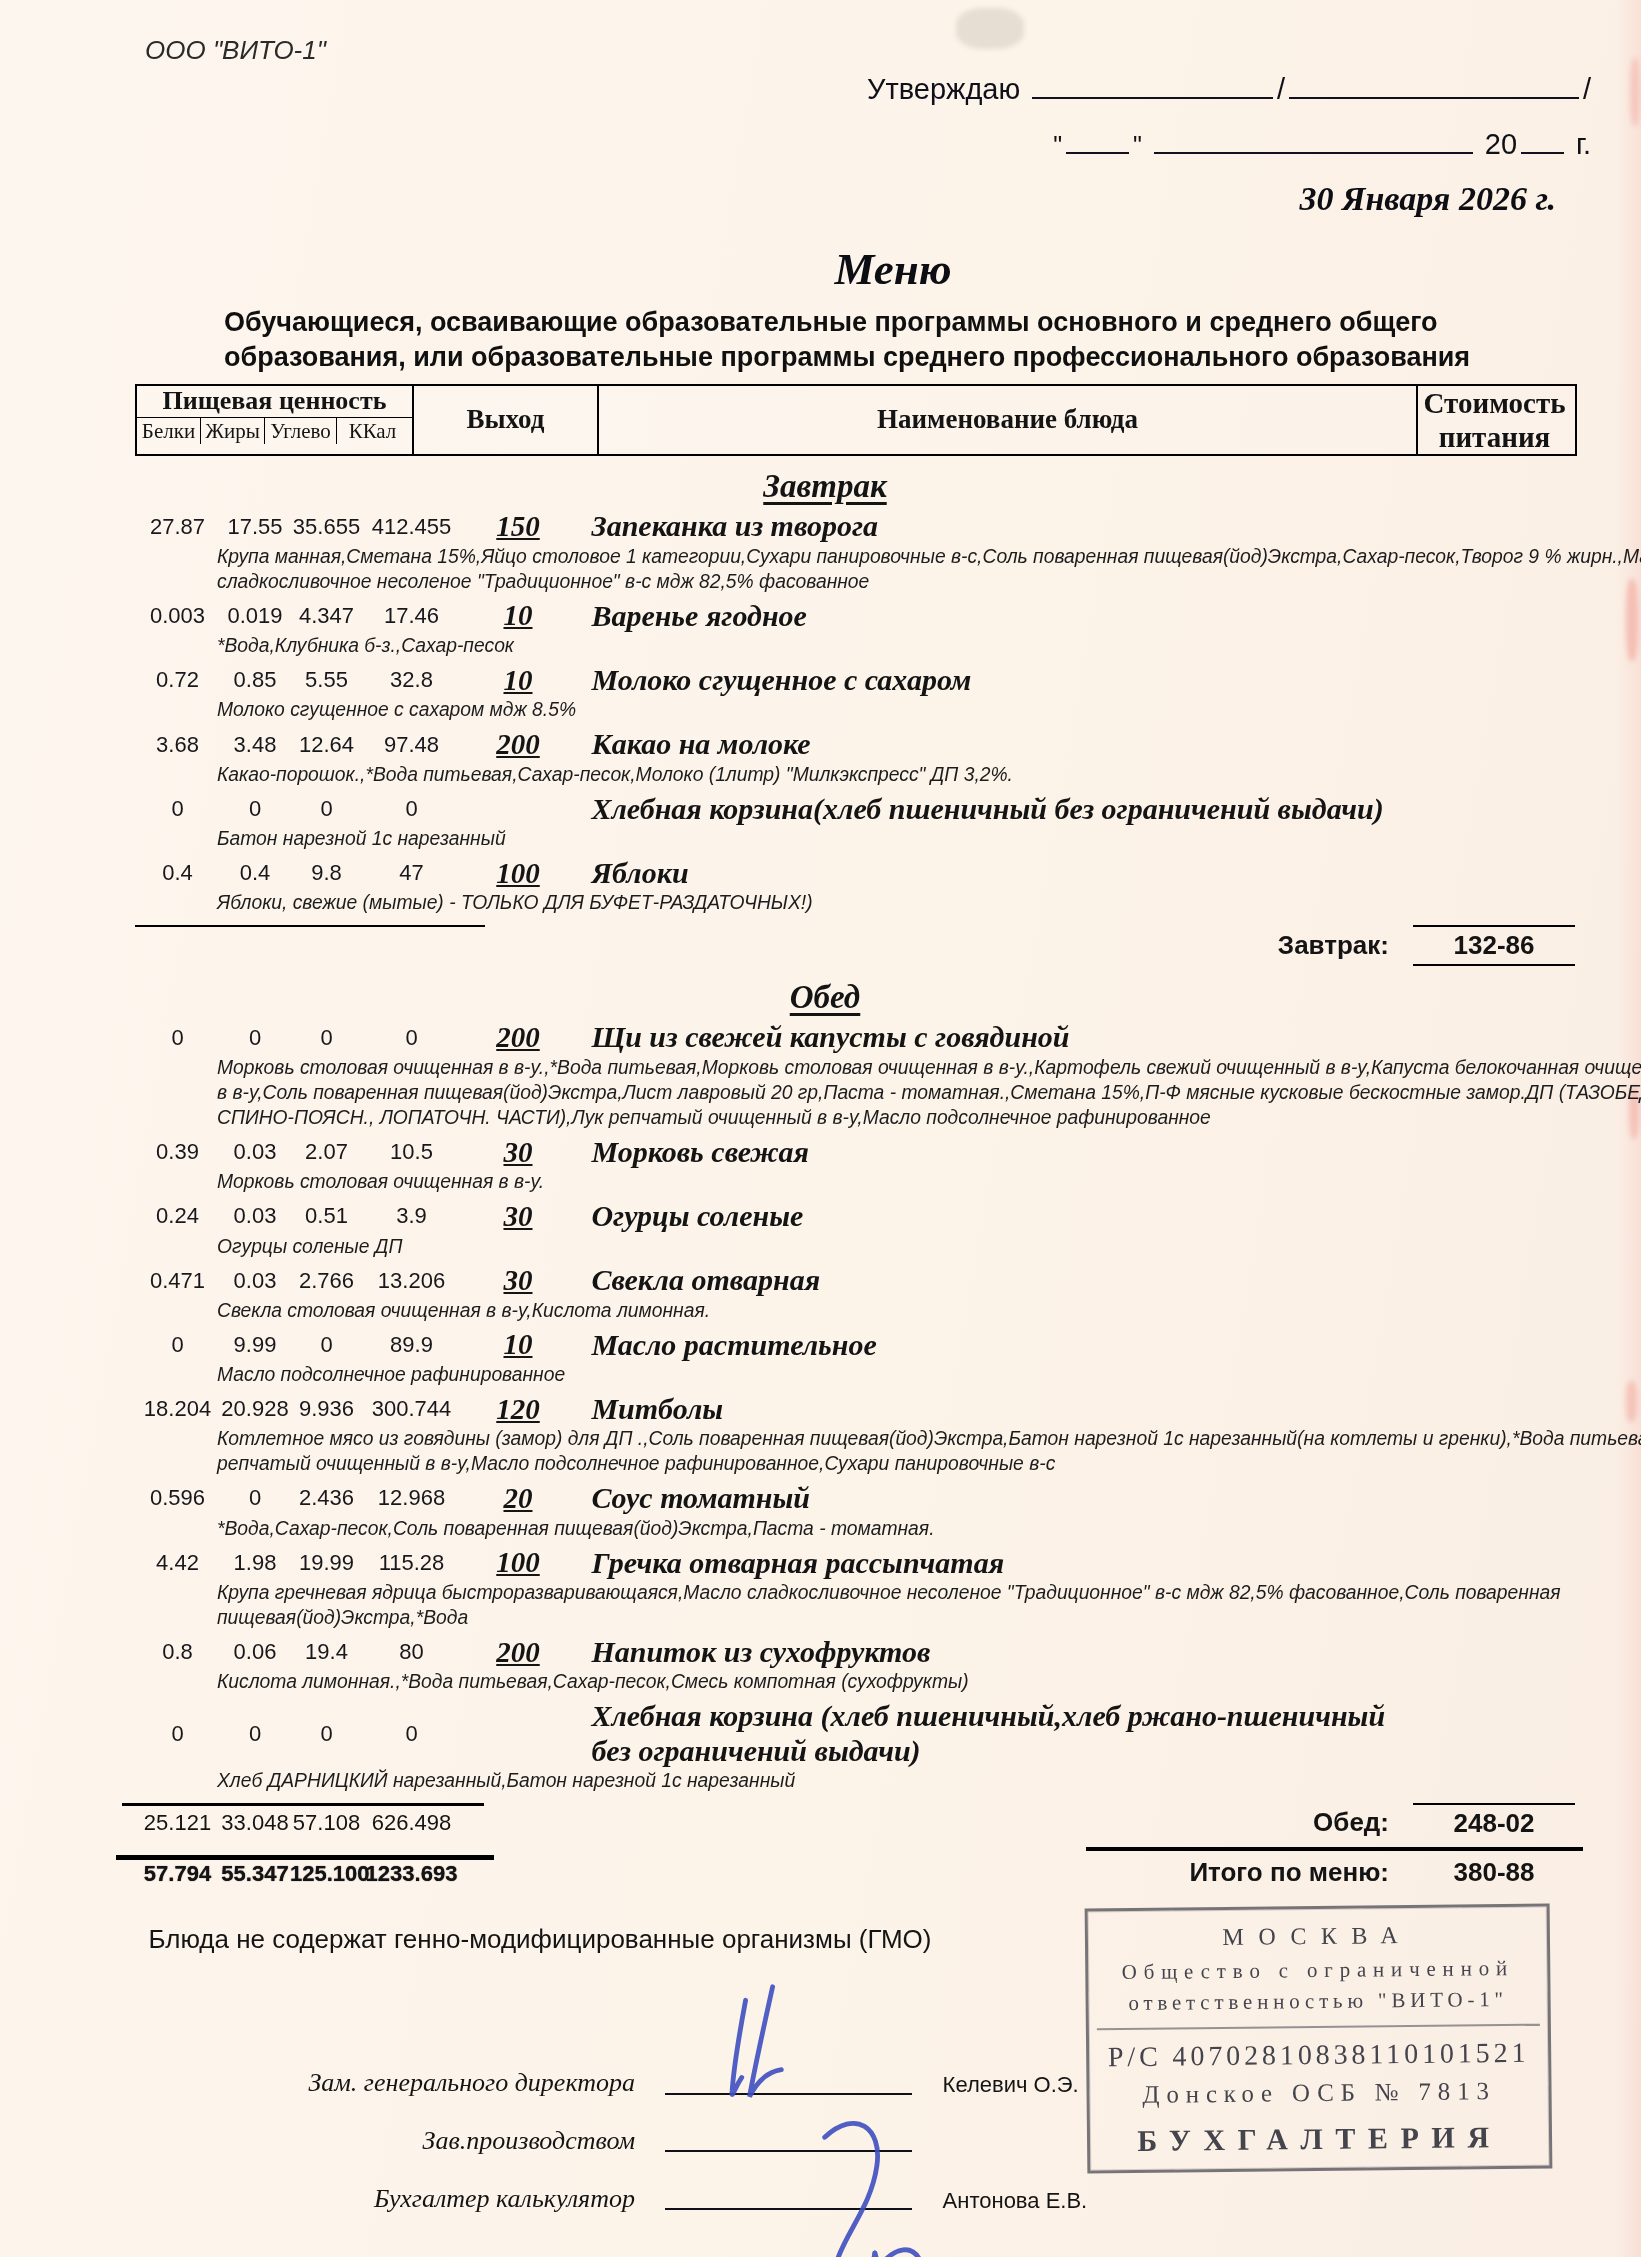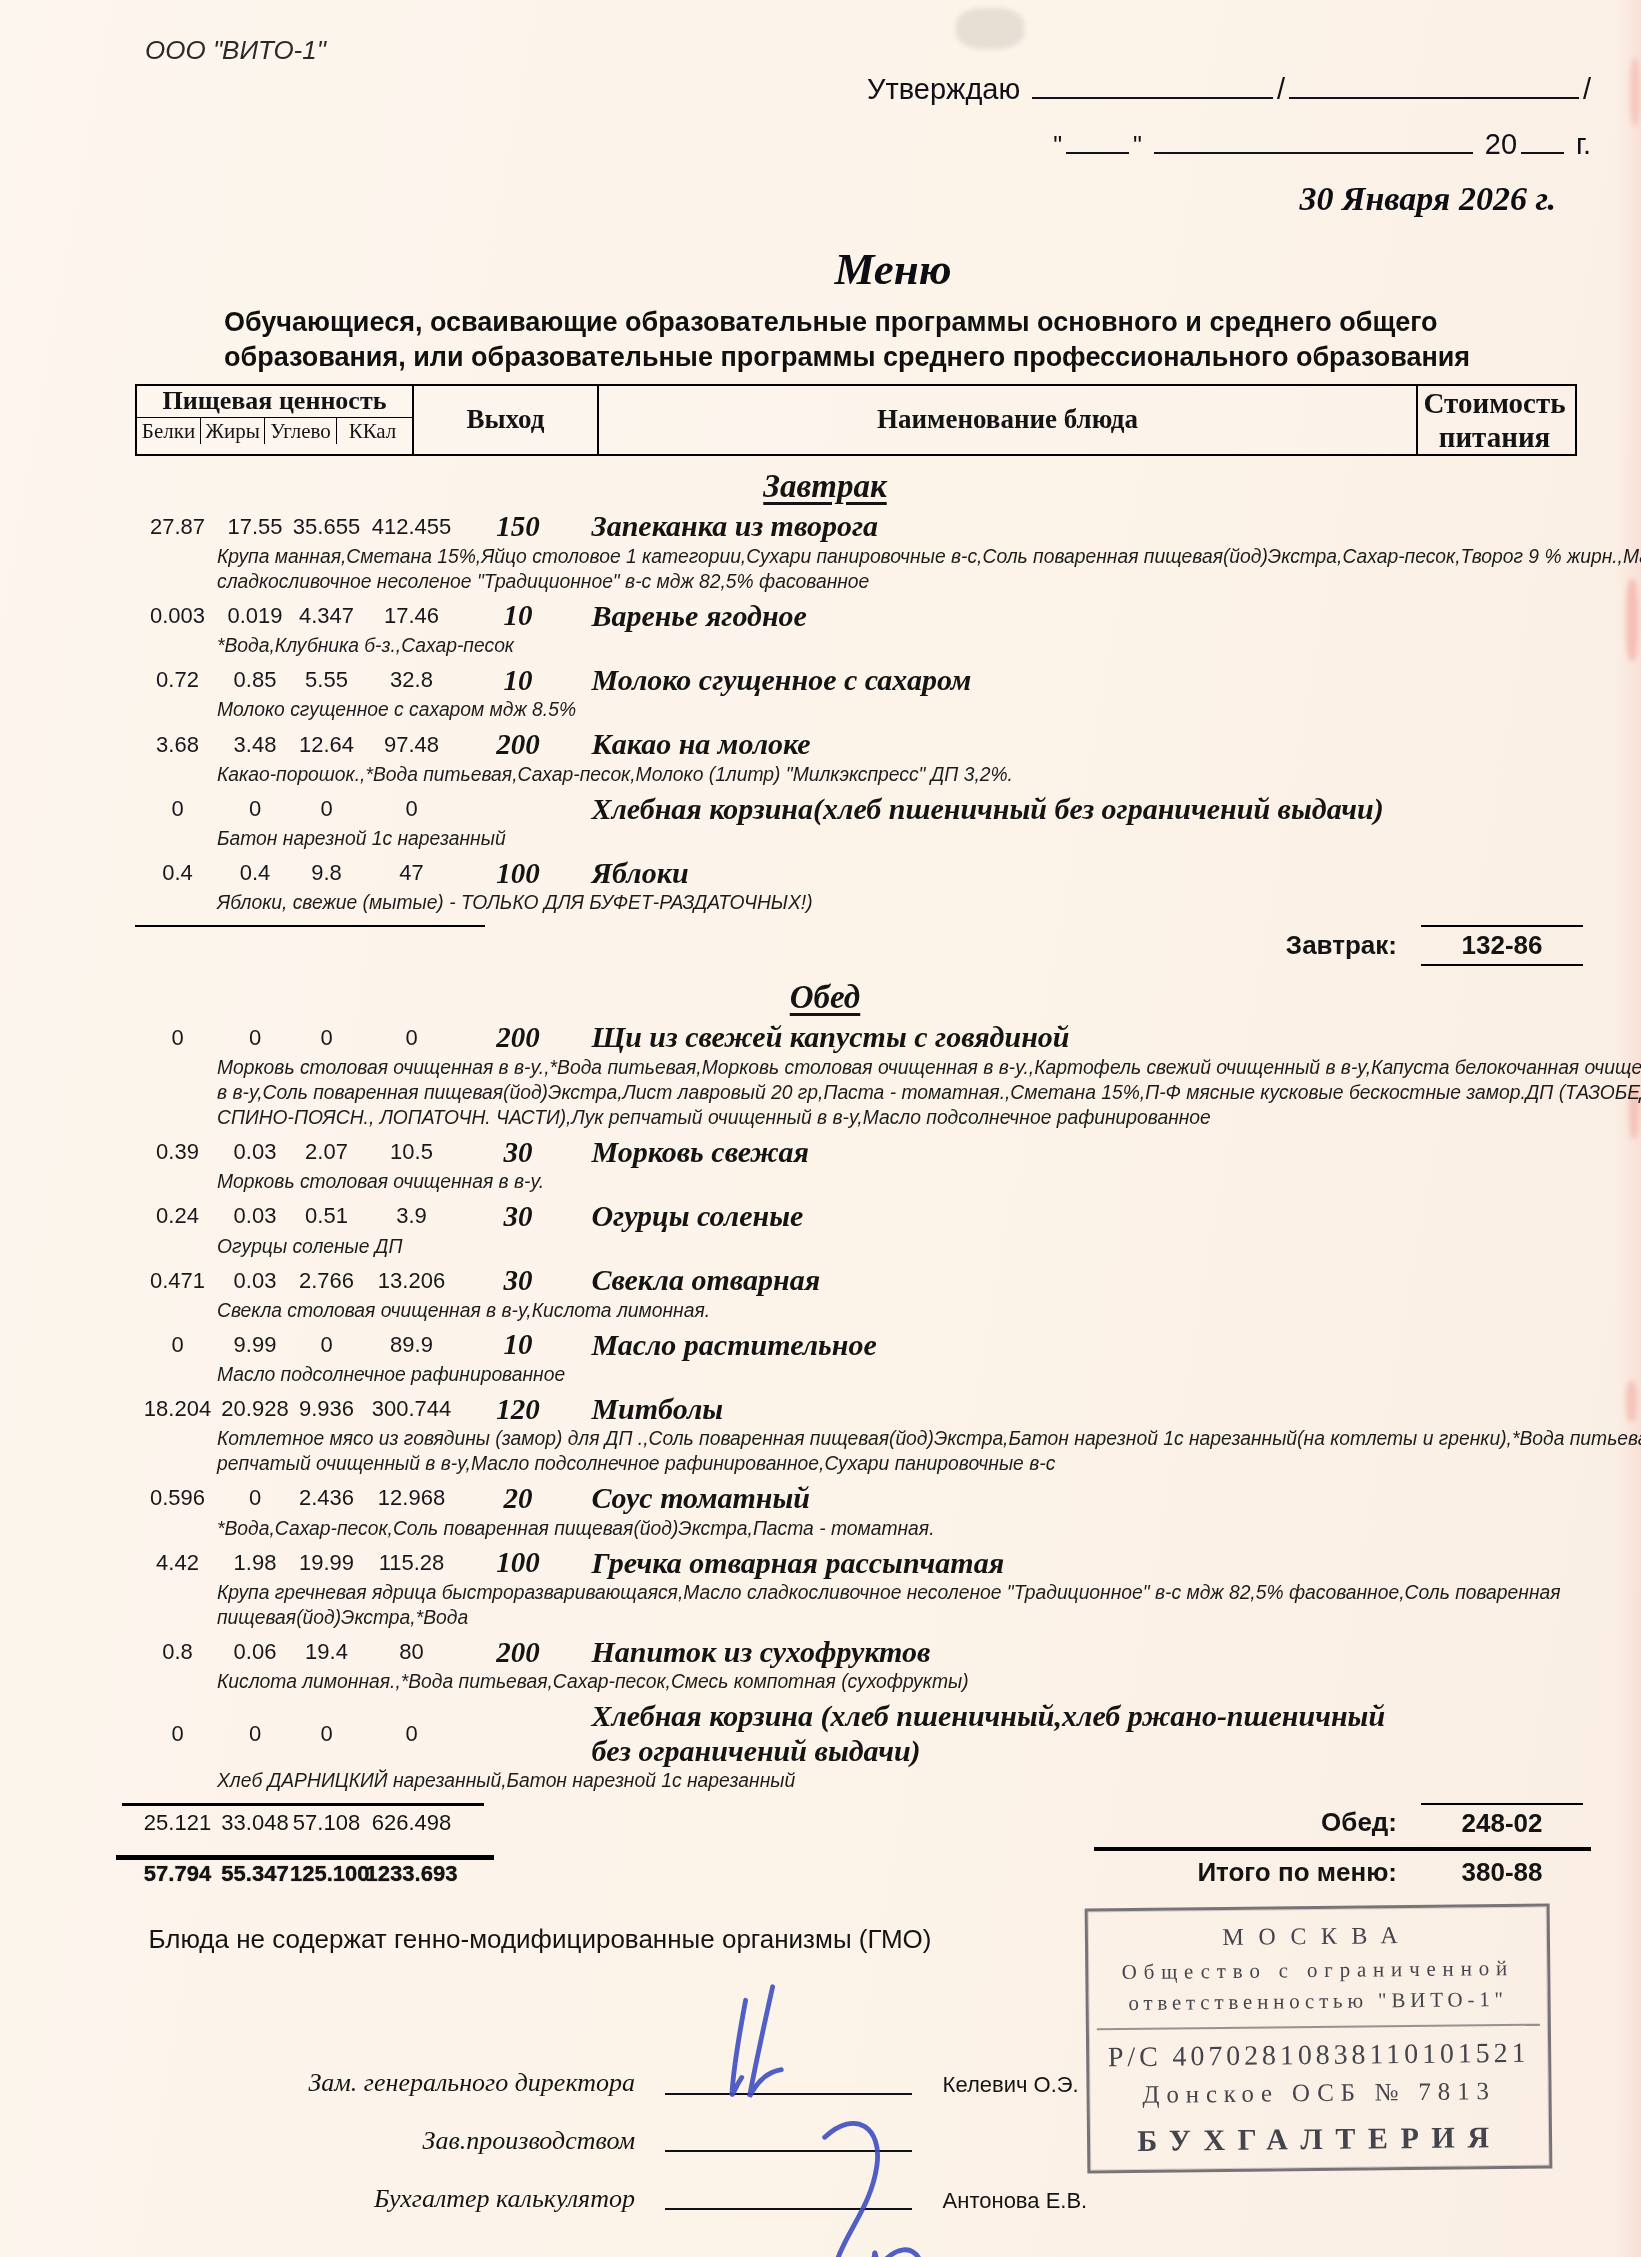--- a/index.html
+++ b/index.html
@@ -61,33 +61,33 @@
   .th-cost { width:153px; font-weight:bold; font-size:29px; text-align:center;
     line-height:1.18; display:flex; flex-direction:column; justify-content:center; }
 
   .section-title { text-align:center; margin:11.6px 68px 1.9px 0;
     font: bold italic 33px "Liberation Serif", serif;
     text-decoration: underline; text-underline-offset:4.8px; text-decoration-thickness:2.9px; }
 
   .dish-line { display:flex; align-items:center; margin-top:4.8px; min-height:30px; }
   .num { font: 22px "Liberation Sans", sans-serif; text-align:center; color:#17171c; }
   .nb{width:85px} .nf{width:70px} .nc{width:73px} .nk{width:97px}
-  .out { width:116px; text-align:center; font: bold italic 29px "Liberation Serif", serif; }
+  .out { width:116px; text-align:center; font: bold italic 29px "Liberation Serif", serif; text-decoration: underline; }
   .dname { margin-left:15.4px; font: bold italic 30px "Liberation Serif", serif; line-height:1.15; }
   .ing { margin-left:82px; font: italic 19.3px "Liberation Sans", sans-serif;
     line-height:25px; color:#1c1c1c; white-space:nowrap; }
 
   .totals { position:relative; margin-top:9.7px; height:42px; }
   .trow { display:flex; padding-top:6.8px; }
   .tnum { font: 22px "Liberation Sans", sans-serif; text-align:center; }
   .trule { position:absolute; left:0; top:0; width:350px; border-top:2.9px solid #000; }
   .lunch .trule { border-top-width:3.9px; width:362px; left:-13.5px; }
   .grand .trule { border-top-width:5.8px; width:378px; left:-19.3px; }
   .grand .tnum { font-weight:bold; text-shadow:0 0 1px #222; }
-  .total-right { position:absolute; right:0; top:0; display:flex; align-items:center; }
+  .total-right { position:absolute; right:8px; top:0; display:flex; align-items:center; }
   .tlabel { font: bold 26px "Liberation Sans", sans-serif; margin-right:24px; }
   .tvalue { font: bold 26px "Liberation Sans", sans-serif; width:162px; text-align:center; padding:2.9px 0; }
   .breakfastT .tvalue { border-top:2.9px solid #000; border-bottom:2.9px solid #000; }
   .lunchT .tvalue { border-top:2.9px solid #000; }
   .grandrule { position:absolute; right:-7.7px; top:-7.7px; width:497px; border-top:4.8px solid #000; }
 
   .bottom { position:relative; margin-top:27px; height:618px; }
   .gmo { margin-left:13.5px; font: 26px "Liberation Sans", sans-serif; }
 
   .stamp { position:absolute; left:951px; top:-17.4px; width:465px; padding:13.5px 7.7px 11.6px;

